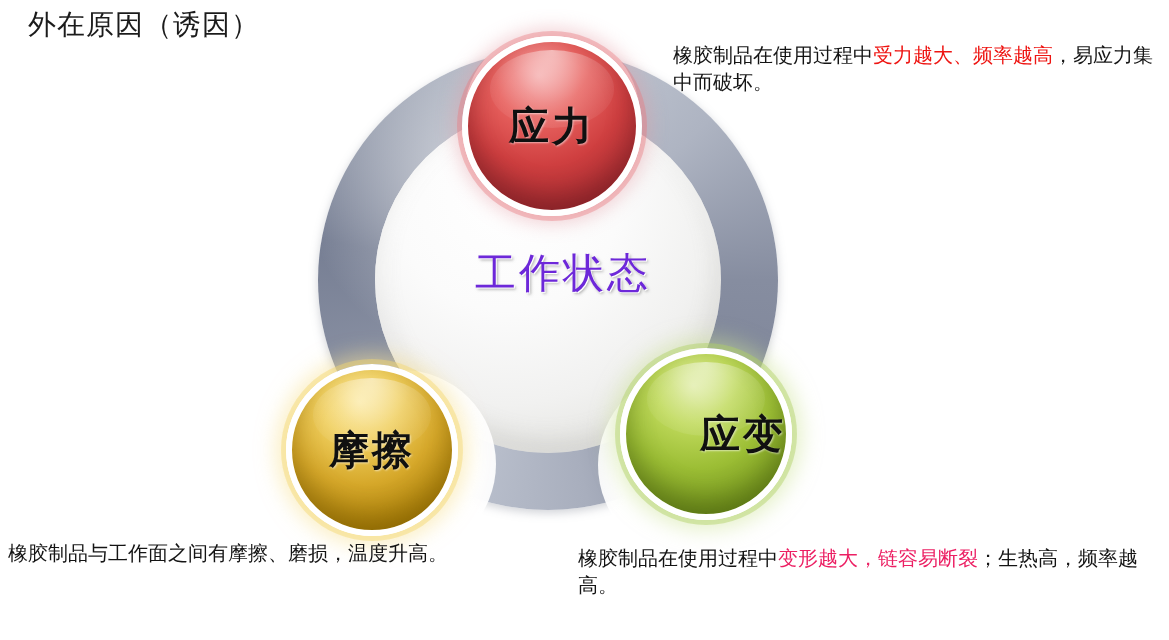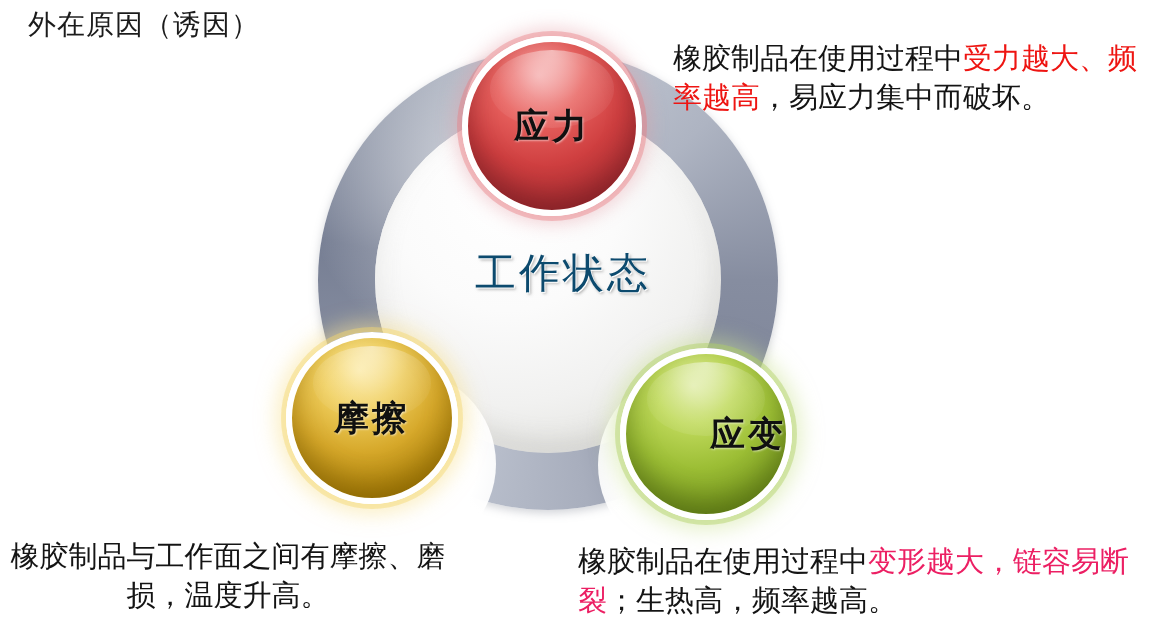--- a/index.html
+++ b/index.html
@@ -88,35 +88,35 @@
 
   
   .center-label {
     position: absolute;
     left: 107px;
     top: 228px;
     width: 376px;
     text-align: center;
     font-size: 41px;
     letter-spacing: 3px;
-    color: #0c4a6e;
+    color: #6d28d9;
     text-shadow: 1px 1px 0 #ffffff, 2px 2px 3px rgba(110,110,110,0.55);
     font-family: "Liberation Serif", "DejaVu Serif", serif;
   }
 
   
   .node {
     position: absolute;
     border-radius: 50%;
     display: flex;
     align-items: center;
     justify-content: center;
   }
   .node .node-label {
-    font-size: 35px;
+    font-size: 40px;
     letter-spacing: 3px;
     color: #101010;
     font-weight: bold;
     text-shadow: 1px 1px 2px rgba(255,255,255,0.55);
     position: relative;
     z-index: 3;
     font-family: "Liberation Serif", "DejaVu Serif", serif;
   }
   
   .node::after {
@@ -143,21 +143,21 @@
     box-sizing: border-box;
     box-shadow:
       0 0 0 5px rgba(232,120,124,0.40),
       0 0 18px 8px rgba(226,150,160,0.42),
       inset 0 -14px 26px rgba(90,20,26,0.45);
   }
 
   
   .node-friction {
     left: 18px;
-    top: 314px;
+    top: 346px;
     width: 172px;
     height: 172px;
     background: radial-gradient(circle at 42% 20%, #fbe79a 0%, #f0cf5e 24%, #d6a82a 52%, #ab8008 80%, #8e6a02 100%);
     border: 6px solid #ffffff;
     box-sizing: border-box;
     box-shadow:
       0 0 0 5px rgba(243,214,110,0.45),
       0 0 20px 10px rgba(247,226,150,0.55),
       inset 0 -14px 26px rgba(110,80,0,0.42);
   }
@@ -174,24 +174,24 @@
     box-shadow:
       0 0 0 5px rgba(176,208,100,0.45),
       0 0 20px 10px rgba(205,228,150,0.50),
       inset 0 -14px 26px rgba(55,75,10,0.42);
     justify-content: flex-end;
   }
 
   
   .callout {
     position: absolute;
-    font-size: 29px;
+    font-size: 20px;
     line-height: 1.33;
     color: #141414;
-    font-family: Liberation Mono, monospace;
+    font-family: Liberation Serif, serif;
   }
   .callout .hl-red  { color: #ee1512; }
   .callout .hl-pink { color: #ec1f63; }
 
   #callout-stress   { left: 673px; top: 42px;  width: 486px; }
   #callout-friction { left: 8px;   top: 540px; width: 440px; text-align: center; }
   #callout-strain   { left: 578px; top: 545px; width: 590px; }
 </style>
 </head>
 <body>

